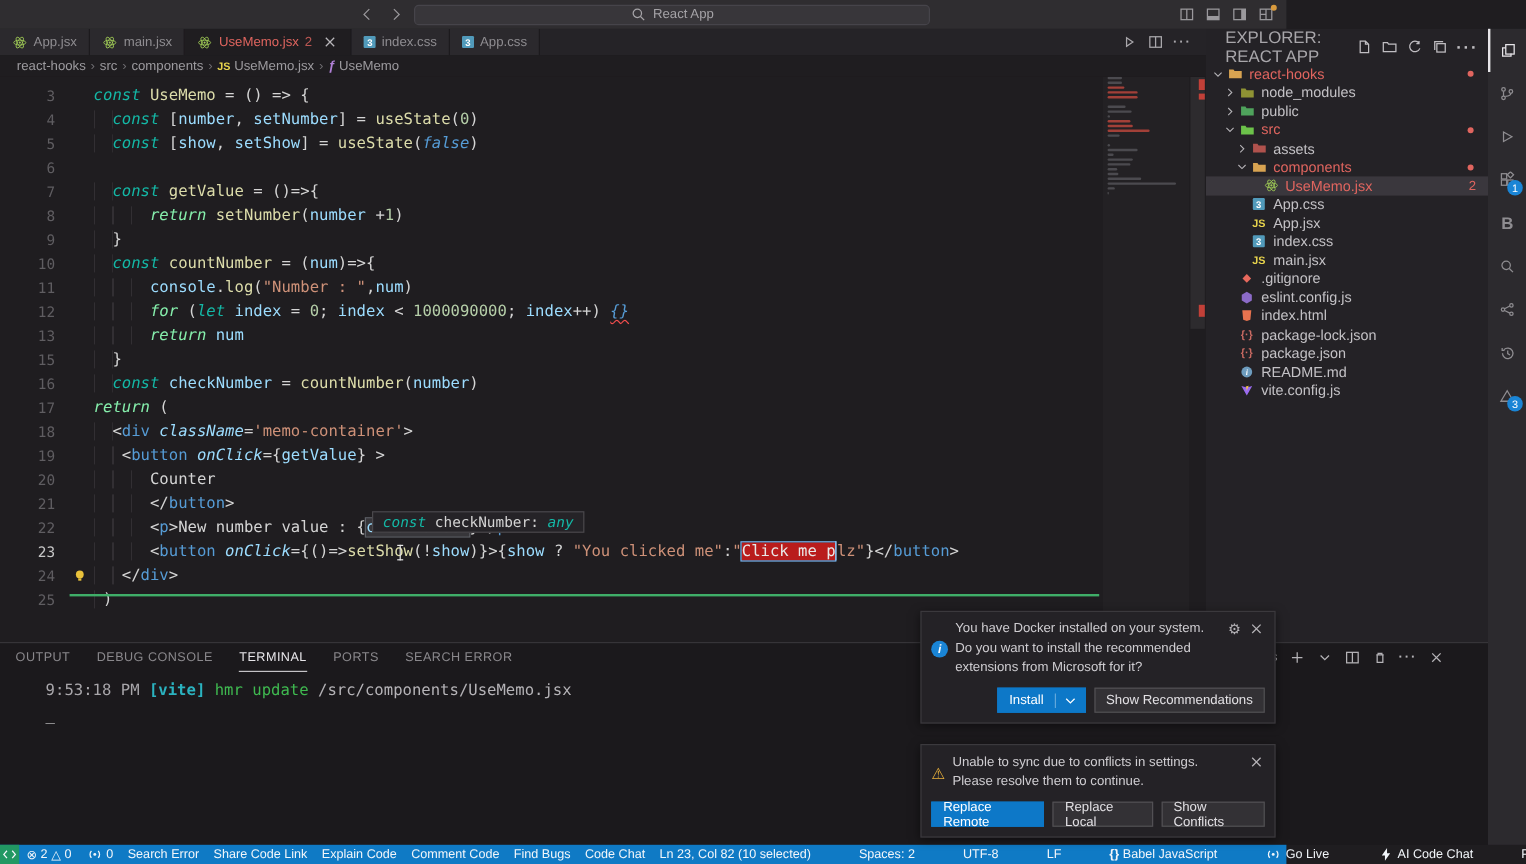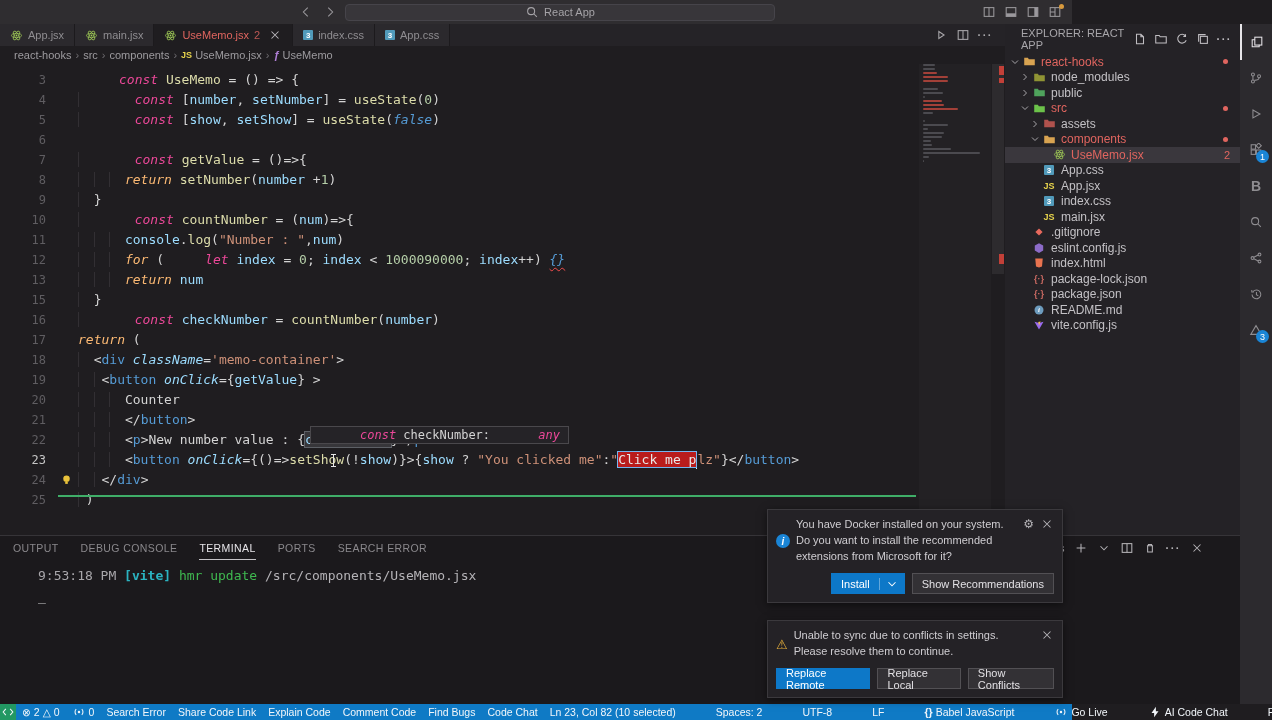--- a/index.html
+++ b/index.html
@@ -42,22 +42,22 @@
 
   
   .code-area { flex:1; position:relative; background:#1f1d20; font-family:"DejaVu Sans Mono", monospace;
                font-size:13px; overflow:hidden; padding-top:6px; }
   .code-line { height:20px; line-height:20px; display:flex; white-space:pre; position:relative; }
   .lnum { width:46px; flex:none; text-align:right; color:#5f5d61; font-size:12px; }
   .lnum.cur { color:#c6c6c6; }
   .glyph { width:32px; flex:none; }
   .ltext { flex:1; }
   .ind { background:repeating-linear-gradient(to right, #322f33 0 1px, transparent 1px 15.7px); }
-  .tok-k1 { color:#ec4899; font-style:italic;margin-left:41px; }
-  .tok-k2 { color:#fdba74; font-style:italic; }
+  .tok-k1 { color:#14b8a6; font-style:italic; }
+  .tok-k2 { color:#86efac; font-style:italic; }
   .tok-fn { color:#dcdcaa; }
   .tok-v  { color:#9cdcfe; }
   .tok-s  { color:#ce9178; }
   .tok-n  { color:#b5cea8; }
   .tok-b  { color:#569cd6; font-style:italic; }
   .tok-p  { color:#d4d4d4; }
   .tok-tag { color:#569cd6; }
   .tok-attr { color:#9cdcfe; font-style:italic; }
   .tok-txt { color:#d4d4d4; }
   .tok-err { text-decoration:underline wavy #f14c4c; text-underline-offset:3px; text-decoration-thickness:1px; }
@@ -76,21 +76,21 @@
   
   .minimap { position:absolute; right:14px; top:0; width:72px; bottom:0; background:rgba(255,255,255,0.02); }
   .mm-row { height:2px; margin-bottom:2px; margin-left:4px; background:#6e6e72; opacity:.55; border-radius:1px; position:relative; }
   .mm-row.red { background:#b8453c; opacity:.85; }
   .scrollbar { position:absolute; right:0; top:0; width:14px; bottom:0; }
   .sb-slider { position:absolute; top:0; left:1px; right:1px; height:210px; background:rgba(150,150,150,.12); }
   .sb-mark { position:absolute; right:1px; width:5px; background:#c24038; }
 
   
   .sidebar { width:235px; background:#242226; flex:none; display:flex; flex-direction:column; font-size:12px; }
-  .sb-header { height:30px; display:flex; align-items:center; padding:0 8px 0 16px; color:#a8a6aa; font-size:11px; flex:none; }
+  .sb-header { height:30px; display:flex; align-items:center; padding:0 8px 0 16px; color:#a8a6aa; font-size:14px; flex:none; }
   .sb-actions { margin-left:auto; display:flex; gap:7px; color:#c0bec2; }
   .tree { flex:1; overflow:hidden; }
   .trow { height:15.5px; display:flex; align-items:center; color:#c3c1c5; position:relative; }
   .trow.selected { background:#3a373d; }
   .trow .chev { width:12px; flex:none; display:flex; justify-content:center; color:#b5b3b7; }
   .trow .ficon { width:16px; flex:none; display:flex; justify-content:center; align-items:center; margin-right:4px; }
   .trow .flabel.mod { color:#e0655f; }
   .trow .tbadge { margin-left:auto; margin-right:10px; color:#e0655f; font-size:11px; }
   .trow .tdot { margin-left:auto; margin-right:12px; width:5px; height:5px; border-radius:50%; background:#e0655f; }
   .jsbadge { background:transparent; color:#e8d44d; font-weight:bold; font-size:9px; letter-spacing:0; }

